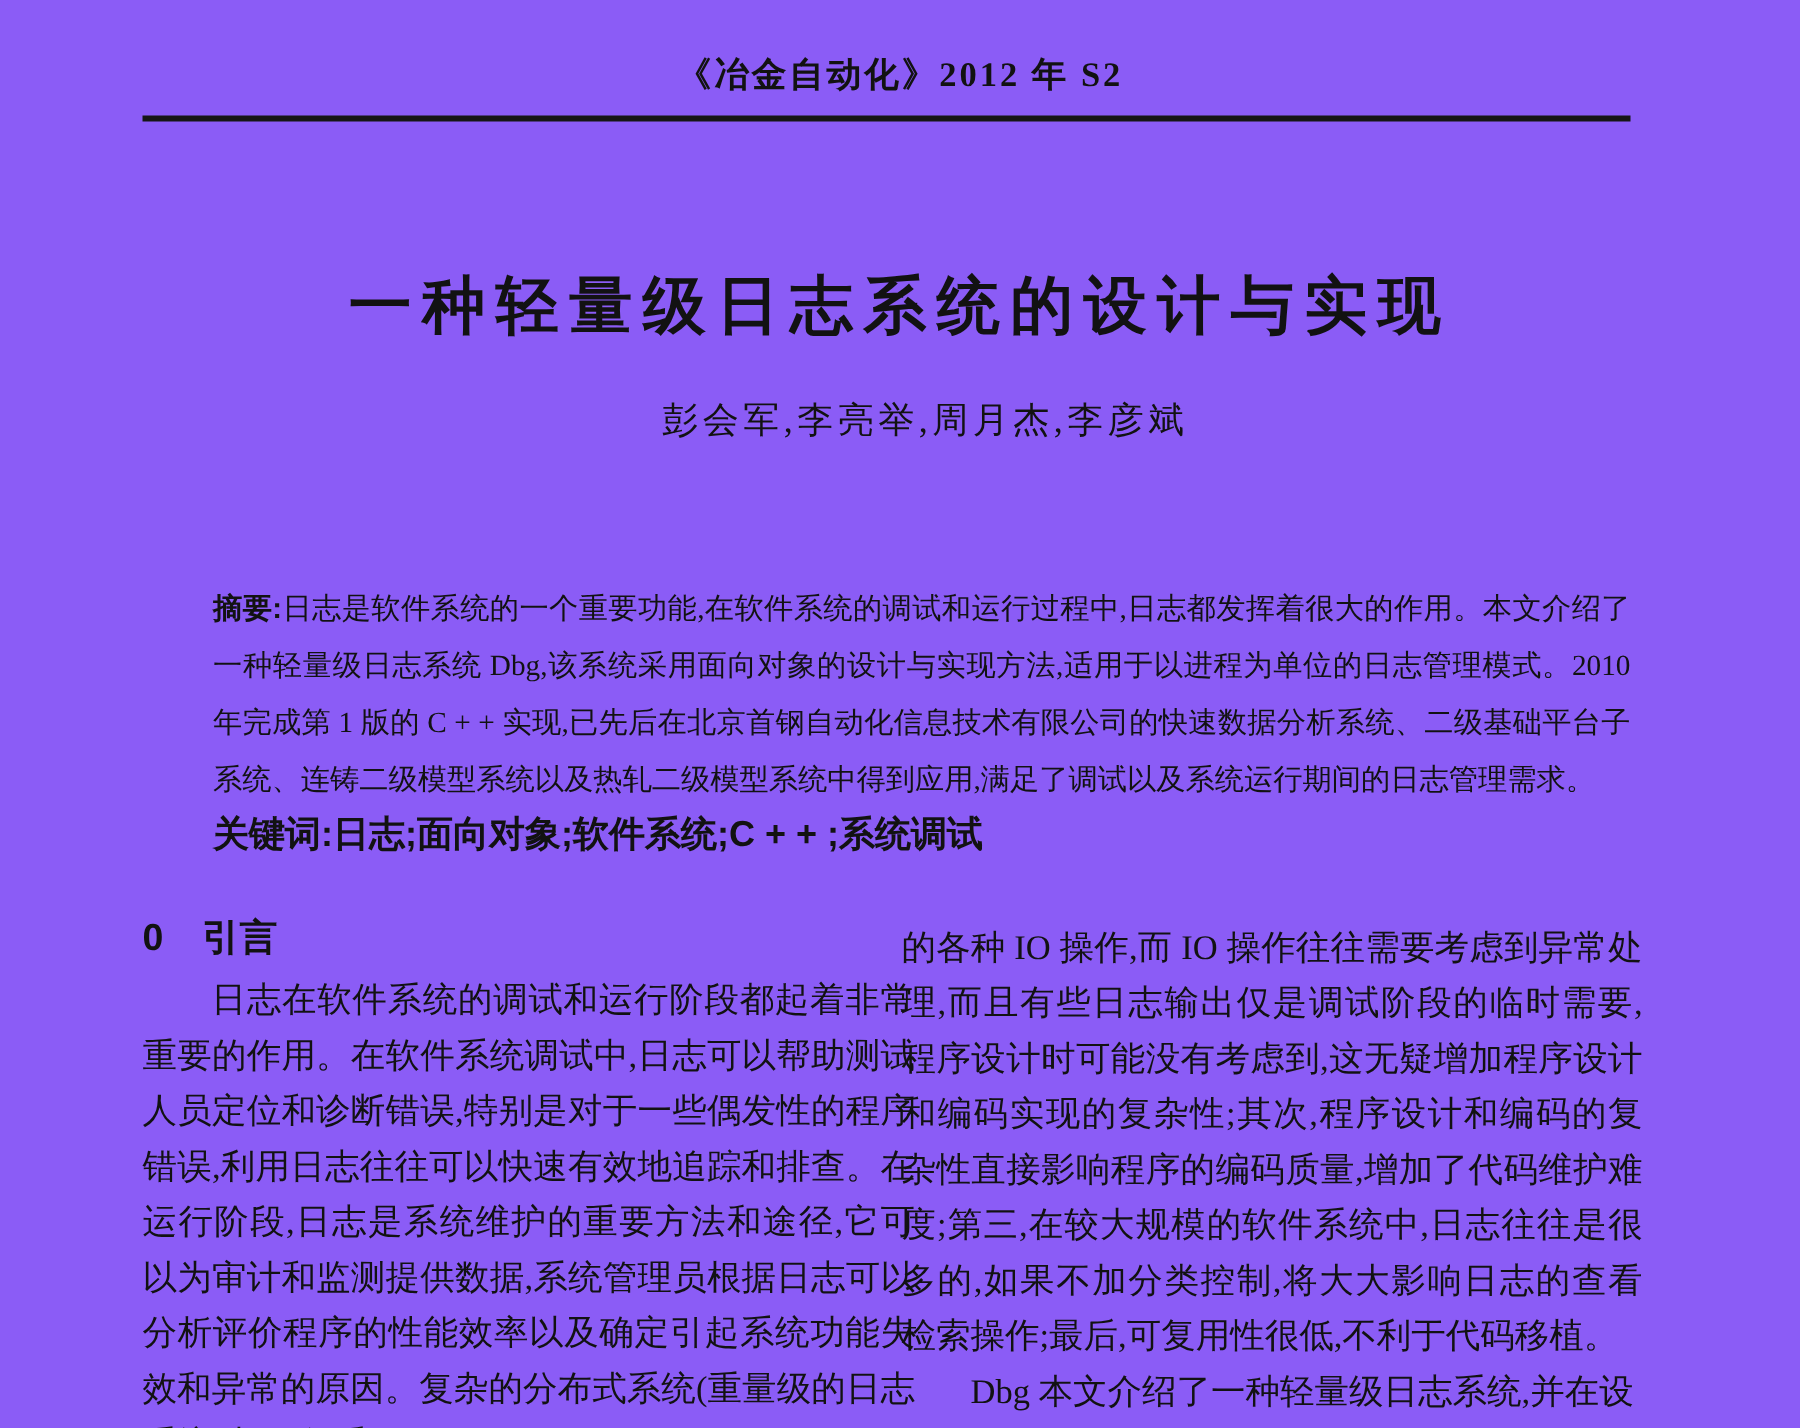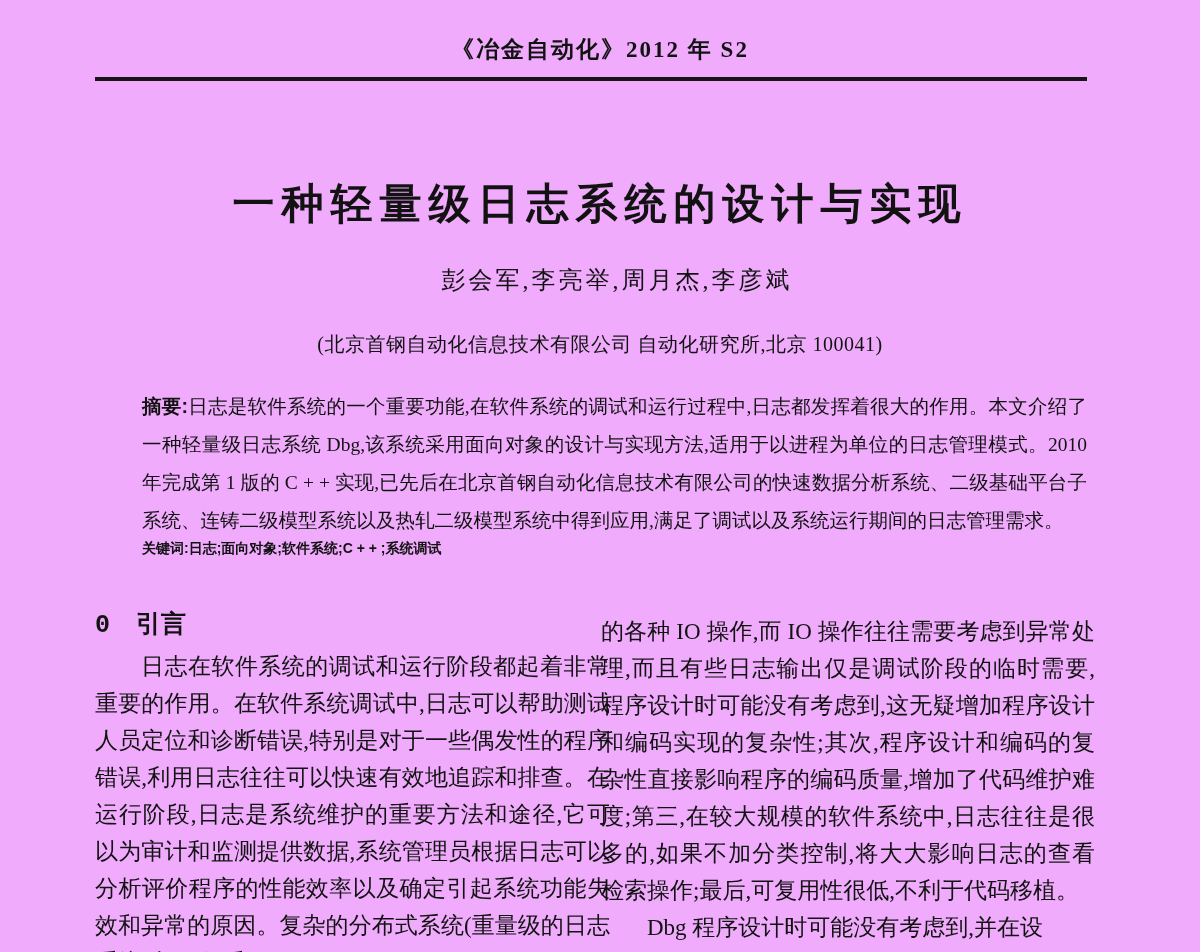--- a/index.html
+++ b/index.html
@@ -1,20 +1,20 @@
 <!DOCTYPE html>
 <html><head>
 <meta charset="utf-8">
 <style>
   html,body { margin:0; padding:0; background:#e8e8e8; }
   .page {
     position:relative;
     width:1200px; height:952px;
     margin:0 auto;
-    background:#f0abfc;
+    background:#8b5cf6;
     color:#121212;
     overflow:hidden;
     font-family:"Liberation Serif","DejaVu Serif",serif;
   }
   .journal-header {
     position:absolute; top:34px; left:0; width:100%;
     text-align:center;
     font-size:23px; font-weight:bold; letter-spacing:2px;
   }
   .header-rule {
@@ -38,68 +38,67 @@
     font-size:20px; letter-spacing:0.5px;
   }
   .abstract {
     position:absolute; top:387px; left:142px; width:945px;
     font-size:19.5px; line-height:38px;
     text-align:justify; word-break:break-all;
   }
   .abstract .label, .keywords .label { font-weight:bold; font-family:"Liberation Sans","DejaVu Sans",sans-serif; }
   .keywords {
     position:absolute; top:540px; left:142px; width:945px;
-    font-size:14px; font-weight:bold;
+    font-size:24px; font-weight:bold;
     font-family:"Liberation Sans","DejaVu Sans",sans-serif;
   }
   .col {
     position:absolute; top:607px;
     font-size:23px; line-height:37px;
     text-align:justify; word-break:break-all;
   }
   .col-left  { left:95px;  width:515px; }
   .col-right { left:601px; width:494px; padding-top:6px; }
   .sec-heading {
     height:41px;
-    font-family:Liberation Mono, monospace;
+    font-family:Liberation Sans, sans-serif;
     font-weight:bold; font-size:25px;
     text-align:left;
   }
   .sec-heading .sec-num { display:inline-block; margin-right:26px; }
   .body-p { margin:0; }
   .indent { text-indent:2em; }
 </style>
 </head>
 <body>
 
 <div class="page">
 
   <div class="journal-header">《冶金自动化》2012 年 S2</div>
 
   <div class="header-rule"></div>
 
   <h1 class="paper-title">一种轻量级日志系统的设计与实现</h1>
 
   <div class="authors">彭会军,李亮举,周月杰,李彦斌</div>
 
-  <div class="affiliation">(北京首钢自动化信息技术有限公司  自动化研究所,北京 100041)</div>
 
   <div class="abstract">
     <span class="label">摘要:</span><span>日志是软件系统的一个重要功能,在软件系统的调试和运行过程中,日志都发挥着很大的作用。本文介绍了一种轻量级日志系统 Dbg,该系统采用面向对象的设计与实现方法,适用于以进程为单位的日志管理模式。2010 年完成第 1 版的 C + + 实现,已先后在北京首钢自动化信息技术有限公司的快速数据分析系统、二级基础平台子系统、连铸二级模型系统以及热轧二级模型系统中得到应用,满足了调试以及系统运行期间的日志管理需求。</span>
   </div>
 
   <div class="keywords">
     <span class="label">关键词:</span><span>日志;面向对象;软件系统;C + + ;系统调试</span>
   </div>
 
   <div class="col col-left">
     <div class="sec-heading">
       <span class="sec-num">0</span><span>引言</span>
     </div>
     <p class="body-p indent">日志在软件系统的调试和运行阶段都起着非常重要的作用。在软件系统调试中,日志可以帮助测试人员定位和诊断错误,特别是对于一些偶发性的程序错误,利用日志往往可以快速有效地追踪和排查。在运行阶段,日志是系统维护的重要方法和途径,它可以为审计和监测提供数据,系统管理员根据日志可以分析评价程序的性能效率以及确定引起系统功能失效和异常的原因。复杂的分布式系统(重量级的日志系统)中,一般采用日</p>
   </div>
 
   <div class="col col-right">
     <p class="body-p">的各种 IO 操作,而 IO 操作往往需要考虑到异常处理,而且有些日志输出仅是调试阶段的临时需要,程序设计时可能没有考虑到,这无疑增加程序设计和编码实现的复杂性;其次,程序设计和编码的复杂性直接影响程序的编码质量,增加了代码维护难度;第三,在较大规模的软件系统中,日志往往是很多的,如果不加分类控制,将大大影响日志的查看检索操作;最后,可复用性很低,不利于代码移植。</p>
-    <p class="body-p indent">Dbg 程序设计时可能没有考虑到,并在设</p>
+    <p class="body-p indent">Dbg 本文介绍了一种轻量级日志系统,并在设</p>
   </div>
 
 </div>
 
 </body></html>

